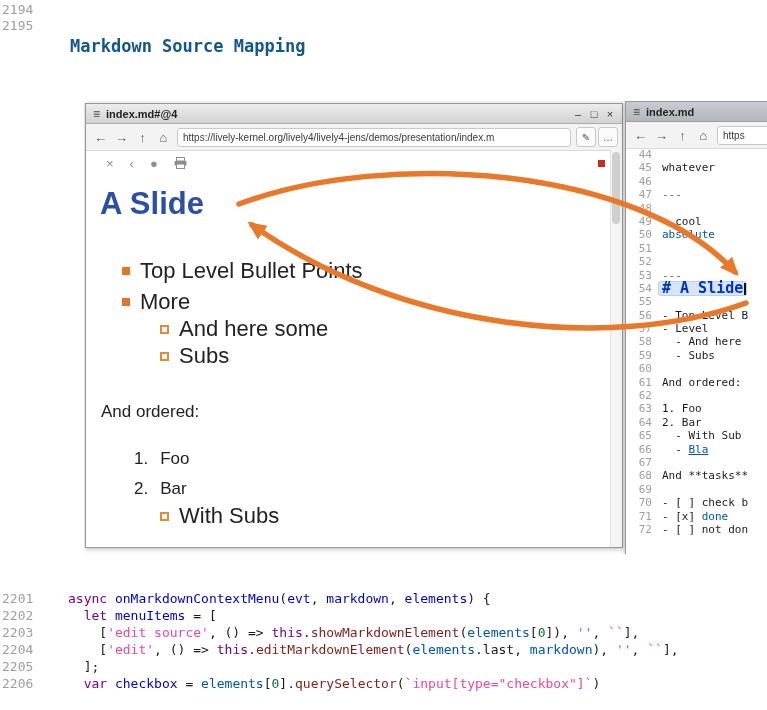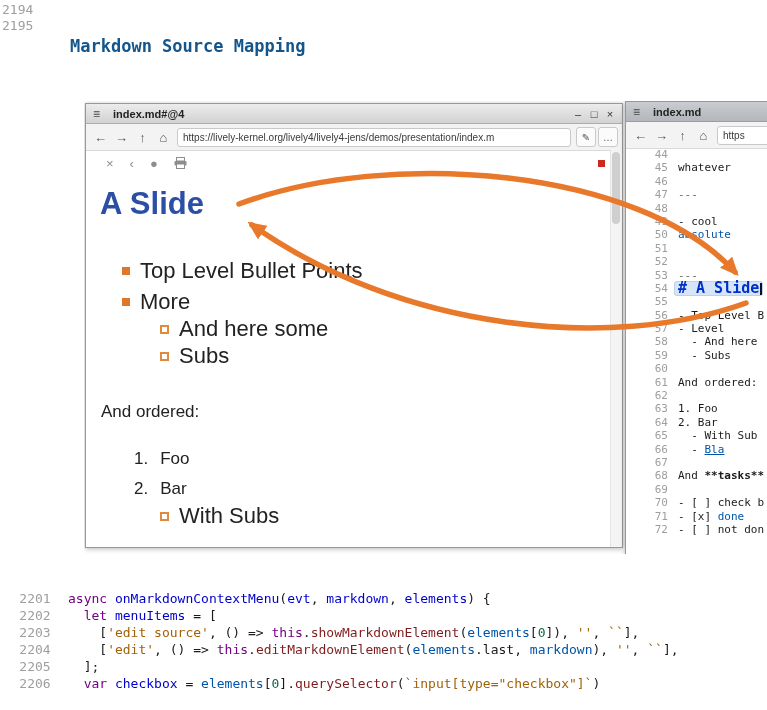--- a/index.html
+++ b/index.html
@@ -1,21 +1,21 @@
 <!DOCTYPE html>
 <html><head>
 <meta charset="utf-8">
 <style>
   html,body{margin:0;padding:0;background:#fff;}
   .screen{position:relative;width:767px;height:710px;background:#fff;overflow:hidden;
           font-family:"Liberation Sans",sans-serif;}
 
   
   .cm-row{display:flex;}
-  .cm-gutter{flex:none;color:#9e9e9e;text-align:center;}
+  .cm-gutter{flex:none;color:#9e9e9e;}
   .cm-code{white-space:pre;}
 
   .top-lines{position:absolute;left:2px;top:2px;font:13px "DejaVu Sans Mono",monospace;
              line-height:16px;color:#9e9e9e;}
   .bottom-code{position:absolute;left:2px;top:591px;font:13px "DejaVu Sans Mono",monospace;
              line-height:16.9px;color:#1a1a1a;}
   .bottom-code .cm-gutter{width:66px;}
 
   .md-heading{position:absolute;left:70px;top:36px;font-family:"DejaVu Sans Mono",monospace;
              font-weight:bold;font-size:17px;color:#14568c;}
@@ -24,21 +24,21 @@
   .figure{position:absolute;left:84px;top:101px;width:683px;height:453px;overflow:hidden;}
   .window{position:absolute;background:#fff;border:1px solid #989898;box-shadow:0 1px 5px rgba(0,0,0,.28);}
   .win-left{left:1px;top:2px;width:536px;height:443px;}
   .win-right{left:541px;top:0;width:300px;height:452px;}
 
   .titlebar{height:19px;display:flex;align-items:center;padding:0 4px;
             background:linear-gradient(#ececec,#d2d2d2);border-bottom:1px solid #adadad;
             font-size:11px;color:#222;}
   .win-right .titlebar{background:linear-gradient(#c9cdd1,#b3b7bb);border-bottom-color:#9a9ea2;}
   .tb-icon{font-size:12px;color:#444;margin:0 3px;}
-  .tb-title{font-weight:bold;margin-left:10px;}
+  .tb-title{font-weight:bold;margin-left:3px;}
   .win-btns{margin-left:auto;display:flex;}
   .wbtn{width:16px;text-align:center;font-size:11px;color:#333;cursor:default;}
 
   .navbar{height:26px;display:flex;align-items:center;padding:0 4px;background:#f3f3f3;
           border-bottom:1px solid #d9d9d9;}
   .nav-btn{flex:none;width:21px;height:21px;border-radius:50%;display:flex;align-items:center;
            justify-content:center;font-size:13px;color:#555;}
   .url-field{flex:1;min-width:0;height:17px;line-height:17px;background:#fff;border:1px solid #c9c9c9;
            border-radius:3px;padding:0 5px;margin:0 3px;font-size:10px;color:#3a3a3a;
            white-space:nowrap;overflow:hidden;}
@@ -58,36 +58,36 @@
   .brow.l2 .sq{width:5px;height:5px;background:transparent;border:2px solid #e08a3c;}
   .slide-para{position:absolute;left:15px;font-size:17px;}
   .orow{position:absolute;left:48px;display:flex;gap:12px;font-size:17px;height:20px;align-items:center;}
 
   .v-scroll{position:absolute;right:0;top:46px;bottom:0;width:11px;background:#f4f4f4;border-left:1px solid #e4e4e4;}
   .v-thumb{position:absolute;left:1px;top:2px;width:8px;height:72px;background:#cfcfcf;border-radius:4px;}
 
   .editor{position:absolute;left:0;top:46px;right:0;bottom:0;font:11px "DejaVu Sans Mono",monospace;
           line-height:13.4px;color:#1b1b1b;overflow:hidden;}
   .editor .cm-row{height:13.4px;}
-  .editor .cm-gutter{width:26px;text-align:right;padding-right:7px;margin-left:16px;}
+  .editor .cm-gutter{width:26px;text-align:right;padding-right:7px;}
   .editor .cm-code{padding-left:3px;}
   .editor .hl{background:#d6e5f8;border-radius:2px;box-shadow:0 0 0 1px #bcd2ec;}
 
   
   .tok-pln{color:inherit;}
   .tok-kw{color:#770088;}
   .tok-def{color:#0000cc;}
   .tok-var2{color:#0055aa;}
   .tok-prop{color:#7f1d1d;}
-  .tok-str{color:#a16207;text-align:right;}
+  .tok-str{color:#ec4899;text-align:right;}
   .tok-num{color:#116644;}
   .tok-md-header{color:#0030cc;font-weight:bold;font-size:15px;}
   .tok-md-blue{color:#0055aa;}
   .tok-md-link{color:#0055aa;text-decoration:underline;}
-  .tok-md-bold{font-weight:bold;}
+  .tok-md-bold{font-weight:normal;}
   .tok-md-hr{color:#666;}
 
   .caret{display:inline-block;width:1.5px;height:12px;background:#111;vertical-align:-2px;margin-left:1px;}
 
   .arrows{position:absolute;left:0;top:0;pointer-events:none;z-index:10;}
 </style>
 </head>
 <body>
 
 <div class="screen">

